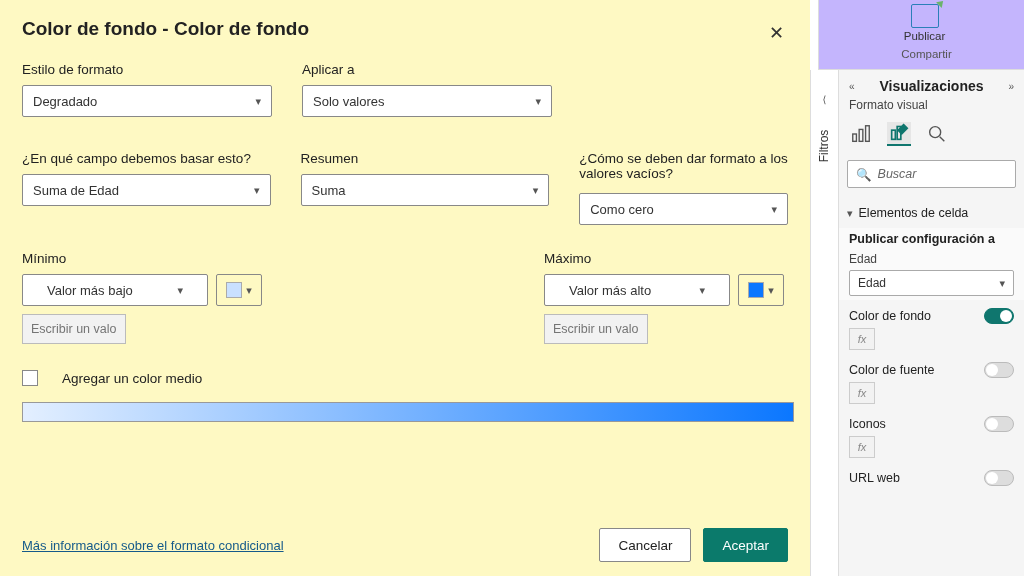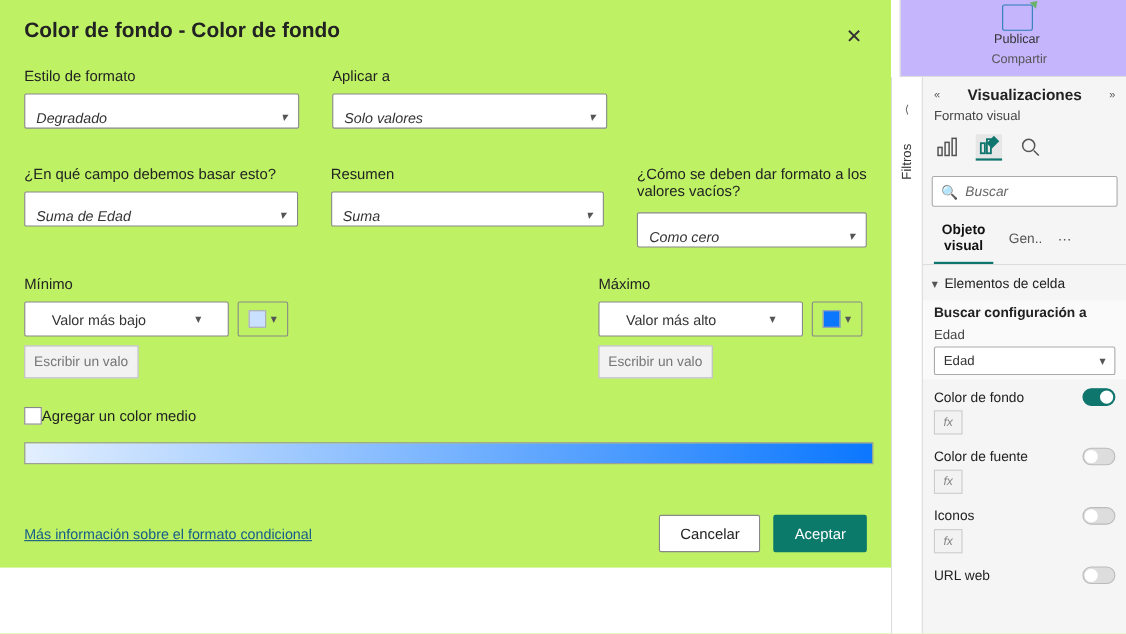--- a/index.html
+++ b/index.html
@@ -1,58 +1,58 @@
 <!DOCTYPE html>
 <html><head>
 <meta charset="utf-8">
 <style>
   * { box-sizing: border-box; margin: 0; padding: 0; font-family: "Segoe UI", Arial, sans-serif; }
   body { width: 1024px; height: 576px; overflow: hidden; background: #fff; position: relative; }
 
   
   .dialog {
-    position: absolute; left: 0; top: 0; width: 810px; height: 516px;
-    padding: 18px 22px 14px 22px; background: #bef264;
+    position: absolute; left: 0; top: 0; width: 810px; height: 576px;
+    padding: 18px 22px 14px 22px; background: #fef9c3;
   }
   .dialog-title { font-size: 19px; font-weight: 600; color: #222; }
   .dialog-close {
     position: absolute; right: 18px; top: 18px; font-size: 18px; color: #333;
     cursor: pointer; background: none; border: none; padding: 4px 8px;
   }
 
   .row { display: flex; gap: 30px; margin-top: 22px; }
   .col { display: flex; flex-direction: column; }
   .col.w1 { width: 250px; }
   .col.w2 { width: 210px; }
   .lbl { font-size: 13.5px; color: #222; margin-bottom: 8px; }
 
   .select {
     height: 32px; width: 100%; border: 1px solid #888; border-radius: 2px;
-    display: flex; align-items: flex-start; justify-content: space-between;
-    padding: 14px 10px; font-size: 13px; color: #333; background: #fff; cursor: pointer; font-style: italic;
+    display: flex; align-items: center; justify-content: space-between;
+    padding: 0 10px; font-size: 13px; color: #333; background: #fff; cursor: pointer;
   }
   .chev { font-size: 11px; color: #555; }
 
   .minmax-row { display: flex; gap: 8px; align-items: center; }
   .minmax-select {
     height: 32px; width: 186px; border: 1px solid #888; border-radius: 2px;
     display: flex; align-items: center; justify-content: space-between;
     padding: 0 24px; font-size: 13px; color: #333; background: #fff; cursor: pointer;
   }
   .color-pick {
     height: 32px; width: 46px; border: 1px solid #888; border-radius: 2px;
     display: flex; align-items: center; justify-content: center; gap: 4px; cursor: pointer;
   }
   .swatch { width: 16px; height: 16px; border: 1px solid #aaa; }
   .value-input {
     margin-top: 8px; height: 30px; width: 104px; border: 1px solid #bbb;
     background: #f2f2f2; font-size: 12.5px; color: #666; padding: 0 8px;
   }
 
-  .chk-row { margin-top: 26px; display: flex; align-items: center; gap: 0; }
+  .chk-row { margin-top: 26px; display: flex; align-items: center; gap: 24px; }
   .chk { width: 16px; height: 16px; border: 1px solid #888; background: #fff; cursor: pointer; }
   .chk-lbl { font-size: 13.5px; color: #222; }
 
   .gradient-bar {
     margin-top: 16px; height: 20px; width: 772px; border: 1px solid #999;
     background: linear-gradient(90deg, #e3efff 0%, #0b77ff 100%);
   }
 
   .dialog-footer {
     position: absolute; left: 22px; right: 22px; bottom: 14px;
@@ -306,33 +306,28 @@
           <path d="M15 15 l5 5"></path>
       </svg>
     </div>
   </div>
 
   <div class="search">
     <span class="mag">🔍</span>
     <span>Buscar</span>
   </div>
 
-  <div class="tabs">
-    <div class="tab active" style="width:54px;">Objeto visual</div>
-    <div class="tab">Gen..</div>
-    <div class="tab ell">⋯</div>
-  </div>
 
   <div class="group-hdr">
     <span class="chev">▾</span>
     <span>Elementos de celda</span>
   </div>
 
   <div class="group-body">
-    <div class="glabel">Buscar configuración a</div>
+    <div class="glabel">Publicar configuración a</div>
     <div class="gsub">Edad</div>
     <div class="gselect">
       <span>Edad</span>
       <span class="chev">▾</span>
     </div>
   </div>
 
   <div class="prop">
     <span>Color de fondo</span>
     <div class="toggle on">

